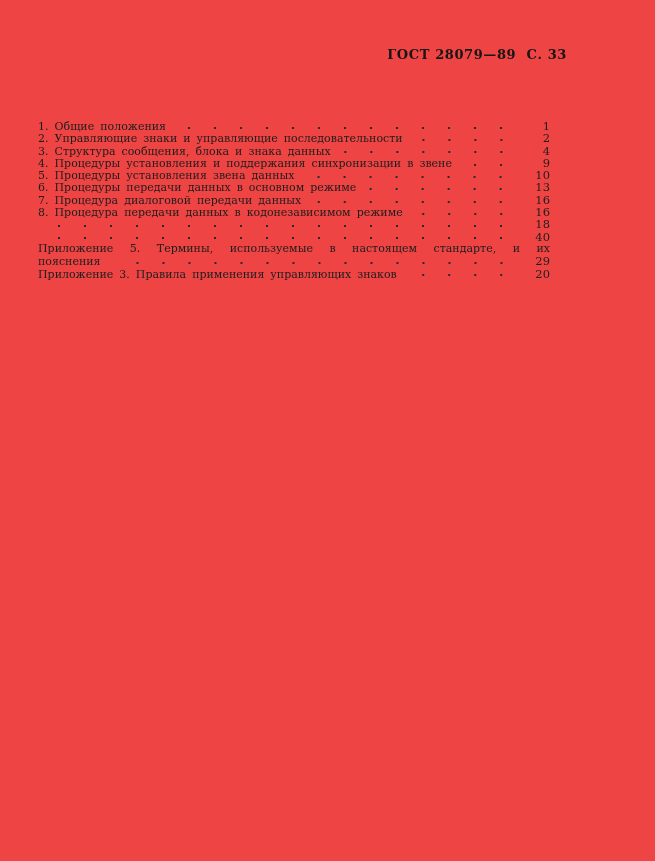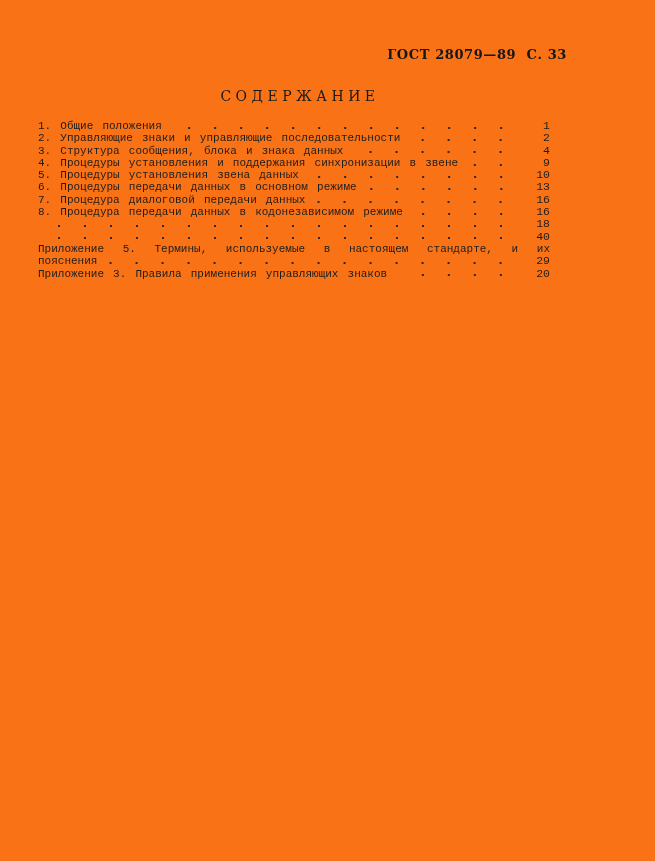--- a/index.html
+++ b/index.html
@@ -5,21 +5,21 @@
   html, body {
     margin: 0;
     padding: 0;
     background: #e8e8e8;
   }
   .page {
     position: relative;
     width: 655px;
     height: 861px;
     margin: 0 auto;
-    background: #f97316;
+    background: #ef4444;
     font-family: "DejaVu Serif", "Liberation Serif", serif;
     color: #1d1d1d;
     overflow: hidden;
   }
   .doc-header {
     position: absolute;
     top: 47px;
     right: 88px;
     font-size: 13px;
     font-weight: bold;
@@ -45,21 +45,20 @@
     width: 512px;
   }
   .toc-row {
     display: flex;
     align-items: baseline;
     height: 12.3px;
     font-size: 11px;
     line-height: 12.3px;
     word-spacing: 2.5px;
     white-space: nowrap;
-    font-family: Liberation Mono, monospace;
   }
   .toc-label {
     flex: 0 0 auto;
   }
   .toc-row.stretch .toc-label {
     flex: 1 1 auto;
     text-align: justify;
     text-align-last: justify;
   }
   .toc-leader {
@@ -80,21 +79,20 @@
     font-size: 11.5px;
   }
 </style>
 </head>
 <body>
 
 <div class="page">
 
   <div class="doc-header">ГОСТ 28079—89  С. 33</div>
 
-  <div class="doc-title">СОДЕРЖАНИЕ</div>
 
   <div class="toc">
 
     <div class="toc-row">
       <span class="toc-label">1. Общие положения</span>
       <span class="toc-leader"></span>
       <span class="toc-page">1</span>
     </div>
 
     <div class="toc-row">

